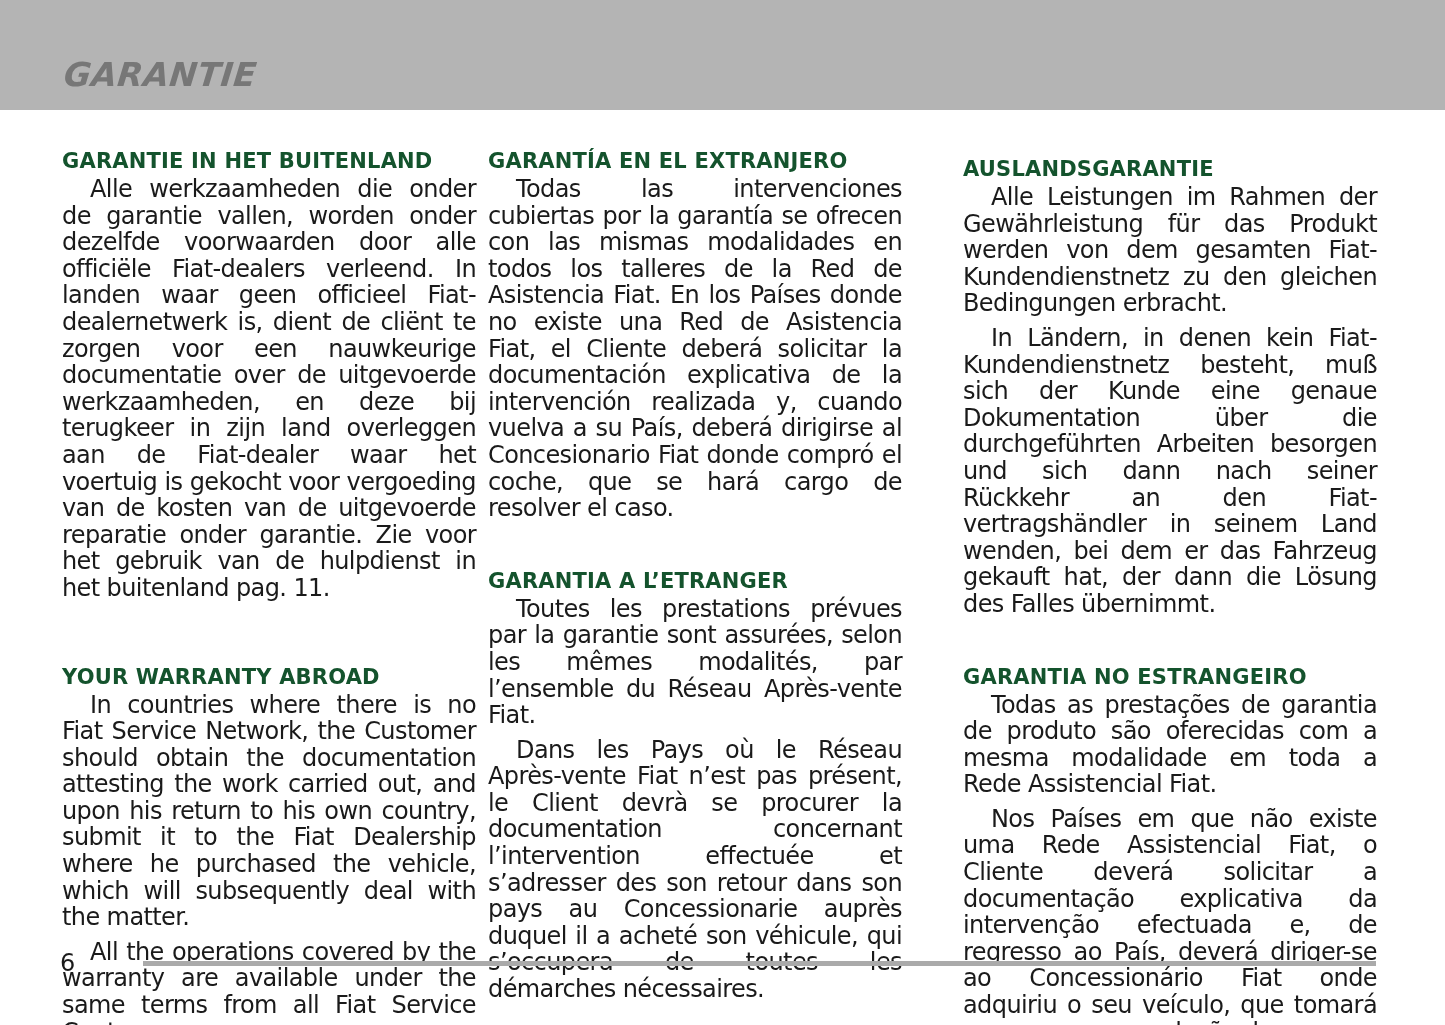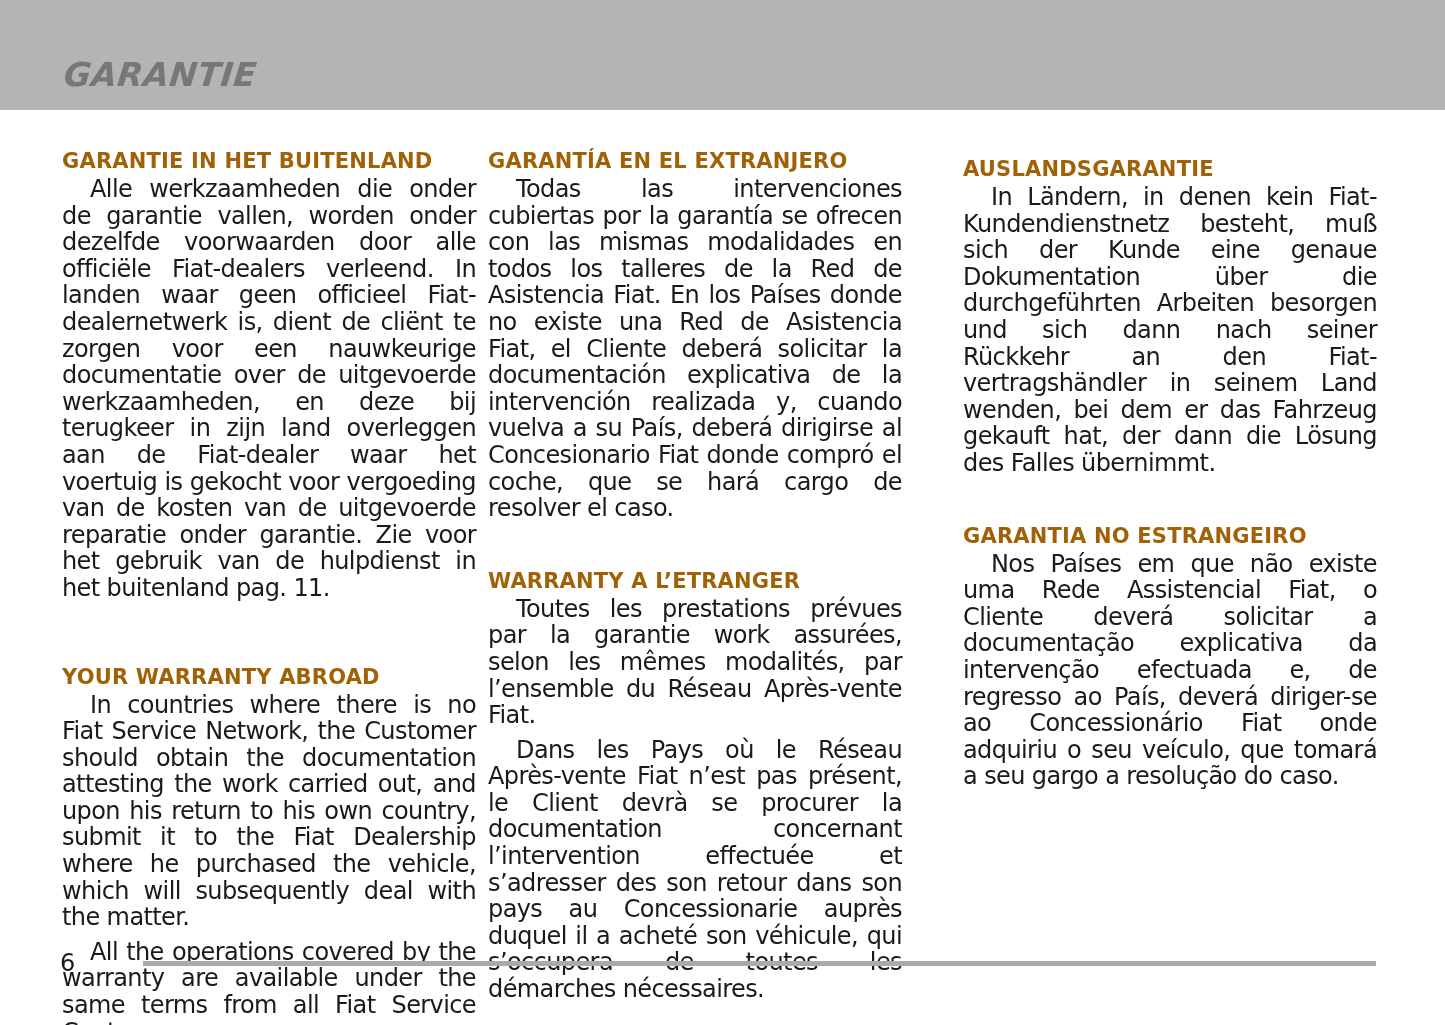--- a/index.html
+++ b/index.html
@@ -17,21 +17,21 @@
     transform:skewX(-6deg); transform-origin:left bottom;
   }
   .column { position:absolute; top:146px; width:414px; }
   .col-1 { left:62px; }
   .col-2 { left:488px; }
   .col-3 { left:963px;margin-top:8px; }
   .section { margin:0; }
   .section + .section { margin-top:50px; }
   .section-heading {
     margin:0; font-family:"DejaVu Sans", sans-serif; font-weight:bold;
-    font-size:21px; line-height:30px; color:#a16207; letter-spacing:0.2px; white-space:nowrap;
+    font-size:21px; line-height:30px; color:#14532d; letter-spacing:0.2px; white-space:nowrap;
   }
   .para {
     margin:0; font-family:"DejaVu Sans", sans-serif; font-weight:normal;
     font-size:24px; line-height:26.6px; color:#1a1a1a;
     text-align:justify; text-indent:28px; hyphens:manual;
     letter-spacing:-0.6px;
   }
   .para + .para { margin-top:8px; }
   .page-number {
     position:absolute; left:60px; top:946px; font-size:24px; line-height:34px;
@@ -59,31 +59,33 @@
     <p class="para">All the operations covered by the warranty are available under the same terms from all Fiat Service Centres.</p>
   </div>
 </div>
 
 <div class="column col-2">
   <div class="section">
     <h2 class="section-heading">GARANTÍA EN EL EXTRANJERO</h2>
     <p class="para">Todas las intervenciones cubiertas por la garantía se ofrecen con las mismas modalidades en todos los talleres de la Red de Asistencia Fiat. En los Países donde no existe una Red de Asistencia Fiat, el Cliente deberá solicitar la documentación explicativa de la intervención realizada y, cuando vuelva a su País, deberá dirigirse al Concesionario Fiat donde compró el coche, que se hará cargo de resolver el caso.</p>
   </div>
   <div class="section" style="margin-top:44px;">
-    <h2 class="section-heading">WARRANTY A L’ETRANGER</h2>
-    <p class="para">Toutes les prestations prévues par la garantie work assurées, selon les mêmes modalités, par l’ensemble du Réseau Après-vente Fiat.</p>
+    <h2 class="section-heading">GARANTIA A L’ETRANGER</h2>
+    <p class="para">Toutes les prestations prévues par la garantie sont assurées, selon les mêmes modalités, par l’ensemble du Réseau Après-vente Fiat.</p>
     <p class="para">Dans les Pays où le Réseau Après-vente Fiat n’est pas présent, le Client devrà se procurer la documentation concernant l’intervention effectuée et s’adresser des son retour dans son pays au Concessionarie auprès duquel il a acheté son véhicule, qui s’occupera de toutes les démarches nécessaires.</p>
   </div>
 </div>
 
 <div class="column col-3">
   <div class="section">
     <h2 class="section-heading">AUSLANDSGARANTIE</h2>
+    <p class="para">Alle Leistungen im Rahmen der Gewährleistung für das Produkt werden von dem gesamten Fiat-Kundendienstnetz zu den gleichen Bedingungen erbracht.</p>
     <p class="para">In Ländern, in denen kein Fiat-Kundendienstnetz besteht, muß sich der Kunde eine genaue Dokumentation über die durchgeführten Arbeiten besorgen und sich dann nach seiner Rückkehr an den Fiat-vertragshändler in seinem Land wenden, bei dem er das Fahrzeug gekauft hat, der dann die Lösung des Falles übernimmt.</p>
   </div>
   <div class="section" style="margin-top:44px;">
     <h2 class="section-heading">GARANTIA NO ESTRANGEIRO</h2>
+    <p class="para">Todas as prestações de garantia de produto são oferecidas com a mesma modalidade em toda a Rede Assistencial Fiat.</p>
     <p class="para">Nos Países em que não existe uma Rede Assistencial Fiat, o Cliente deverá solicitar a documentação explicativa da intervenção efectuada e, de regresso ao País, deverá diriger-se ao Concessionário Fiat onde adquiriu o seu veículo, que tomará a seu gargo a resolução do caso.</p>
   </div>
 </div>
 
 <div class="page-number">6</div>
 <div class="footer-rule"></div>
 
 </body></html>

